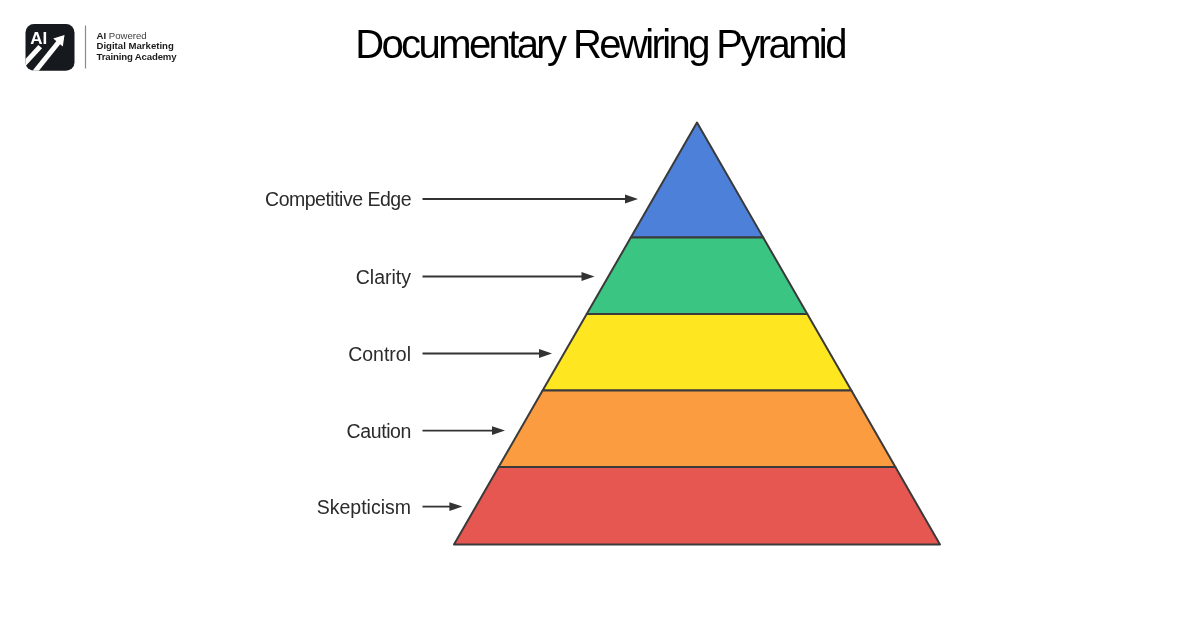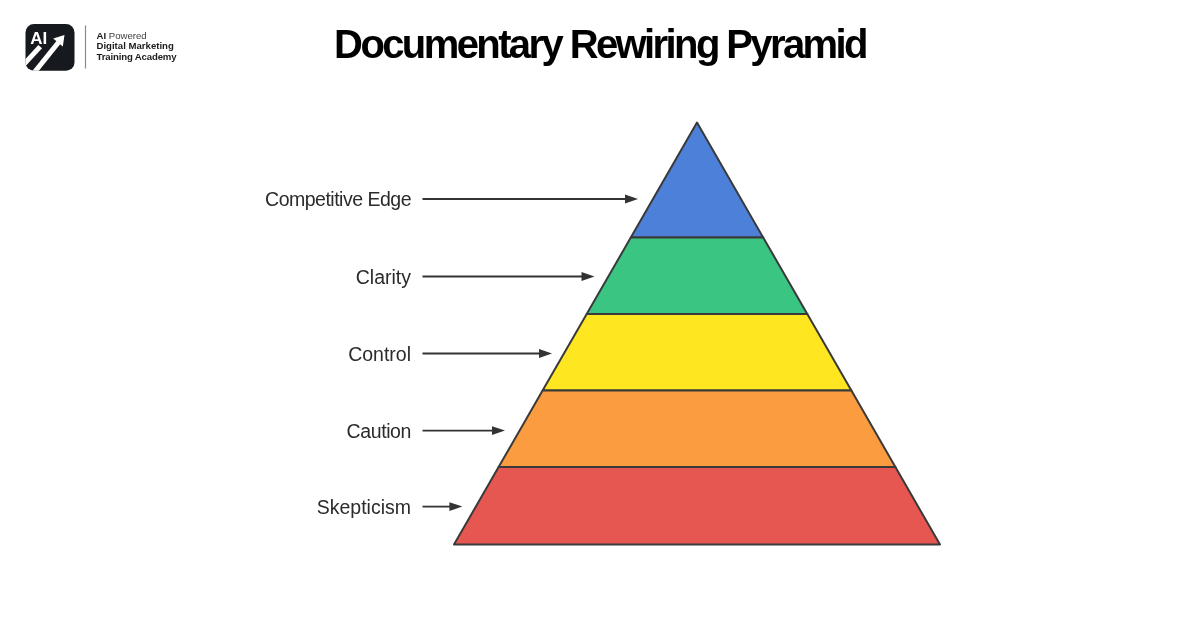--- a/index.html
+++ b/index.html
@@ -1,19 +1,19 @@
 <!DOCTYPE html>
 <html><head>
 <meta charset="utf-8">
 <style>
   html,body{margin:0;padding:0;}
   body{width:1200px;height:628px;background:#ffffff;overflow:hidden;position:relative;
        font-family:"Liberation Sans", sans-serif;}
   #title{position:absolute;left:0;top:0;width:1200px;text-align:center;
-         font-weight:bold;font-size:40px;color:#000;letter-spacing:-2.6px;
+         font-weight:normal;font-size:40px;color:#000;letter-spacing:-2.6px;
          line-height:1;top:24px;}
   svg{position:absolute;left:0;top:0;}
 </style>
 </head>
 <body>
 <div id="title">Documentary Rewiring Pyramid</div>
 <svg width="1200" height="628" viewBox="0 0 1200 628">
 
   <g id="logo">
     <defs>

